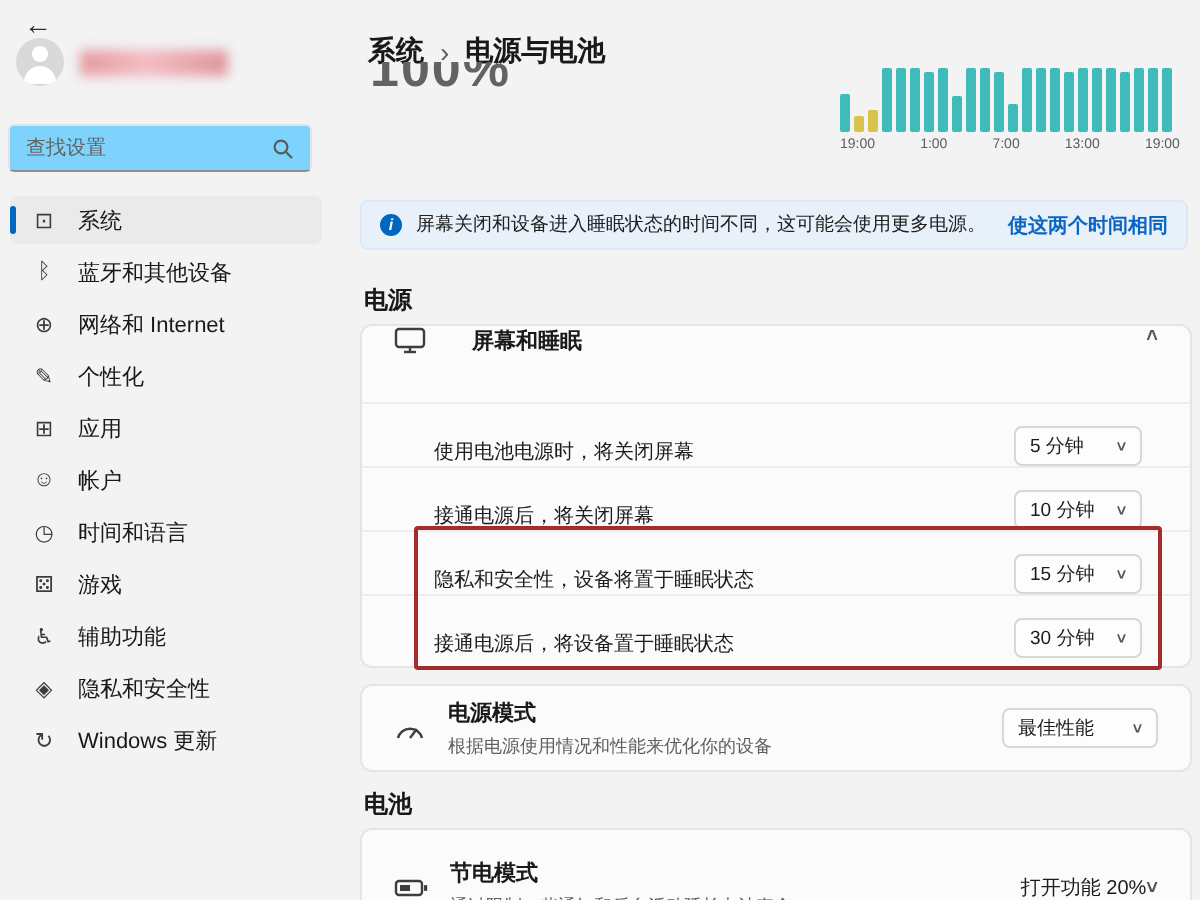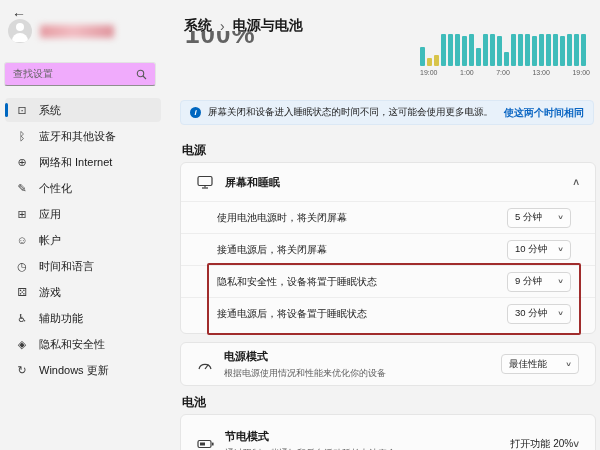--- a/index.html
+++ b/index.html
@@ -7,21 +7,21 @@
        font-family:"Liberation Sans","DejaVu Sans",sans-serif;color:#1a1a1a;}
 
   
   .sidebar{position:absolute;left:0;top:0;width:166px;height:100%;}
   .back-btn{position:absolute;left:12px;top:4px;font-size:14px;color:#2f2f2f;cursor:pointer;}
   .account{position:absolute;left:8px;top:19px;display:flex;align-items:center;gap:8px;cursor:pointer;}
   .avatar{position:relative;width:24px;height:24px;border-radius:50%;background:#d9d9d9;overflow:hidden;flex:none;}
   .avatar::before{content:"";position:absolute;top:4px;left:8px;width:8px;height:8px;background:#fff;border-radius:50%;}
   .avatar::after{content:"";position:absolute;bottom:1px;left:4px;width:16px;height:9px;background:#fff;border-radius:8px 8px 0 0;}
   .name-blur{width:74px;height:13px;border-radius:2px;background:linear-gradient(90deg,#e59aa1,#f2bcc2 45%,#df949c);filter:blur(3px);}
-  .search{position:absolute;left:4px;top:62px;width:152px;height:24px;box-sizing:border-box;background:#f0abfc;
+  .search{position:absolute;left:4px;top:62px;width:152px;height:24px;box-sizing:border-box;background:#7dd3fc;
           border:1px solid #e3e3e3;border-bottom:1px solid #8f8f8f;border-radius:3px;
           display:flex;align-items:center;justify-content:space-between;padding:0 8px;cursor:text;}
   .search .ph{font-size:10px;color:#636363;}
   .nav{position:absolute;left:0;right:0;top:96px;}
   .nav-item{position:relative;height:24px;margin:2px 5px;padding-left:10px;border-radius:4px;
             display:flex;align-items:center;gap:10px;font-size:11px;color:#191919;cursor:pointer;}
   .nav-item.sel{background:#eaeaea;}
   .nav-item.sel::before{content:"";position:absolute;left:0;top:5px;bottom:5px;width:3px;border-radius:2px;background:#0067c0;}
   .nav-ic{width:14px;text-align:center;font-size:11px;color:#3d3d3d;flex:none;}
   .nav-lb{white-space:nowrap;}
@@ -47,25 +47,25 @@
   .banner-text{font-size:9.5px;color:#202020;white-space:nowrap;}
   .banner-link{margin-left:auto;font-size:10px;font-weight:700;color:#0b66c3;white-space:nowrap;cursor:pointer;}
 
   .sec-label{position:absolute;left:16px;font-size:12px;font-weight:700;color:#191919;}
   .sec-power{top:142px;}
   .sec-batt{top:394px;}
 
   .card{position:absolute;left:14px;width:416px;box-sizing:border-box;background:#fbfbfb;
         border:1px solid #e5e5e5;border-radius:6px;}
   .card-group{top:162px;height:172px;}
-  .card-head{height:38px;display:flex;align-items:center;gap:12px;padding:0 16px;cursor:pointer;}
+  .card-head{height:38px;display:flex;gap:23px;padding:0 16px;cursor:pointer;}
   .card-title{font-size:11px;font-weight:600;}
   .chev{color:#555;font-size:10px;font-weight:700;}
   .head-chev{margin-left:auto;}
-  .srow{height:32px;display:flex;align-items:center;box-sizing:border-box;
+  .srow{height:32px;display:flex;align-items:flex-end;box-sizing:border-box;
         padding:0 24px 0 36px;border-top:1px solid #ededed;}
   .row-label{font-size:10px;color:#1b1b1b;white-space:nowrap;}
   .dropdown{margin-left:auto;width:64px;height:20px;box-sizing:border-box;background:#fdfdfd;
             border:1px solid #d7d7d7;border-radius:4px;display:flex;align-items:center;
             justify-content:space-between;padding:0 7px;font-size:9.5px;color:#1b1b1b;cursor:pointer;}
   .dropdown .chev{font-size:8px;}
   .red-box{position:absolute;left:26px;right:14px;top:100px;height:68px;
            border:2px solid #a02c2c;border-radius:2px;pointer-events:none;}
 
   .card-flex{display:flex;align-items:center;gap:11px;padding:0 16px;}
@@ -226,21 +226,21 @@
         <span class="row-label">接通电源后，将关闭屏幕</span>
         <div class="dropdown">
           <span>10 分钟</span>
           <span class="chev">˅</span>
         </div>
       </div>
 
       <div class="srow">
         <span class="row-label">隐私和安全性，设备将置于睡眠状态</span>
         <div class="dropdown">
-          <span>9 分钟</span>
+          <span>15 分钟</span>
           <span class="chev">˅</span>
         </div>
       </div>
 
       <div class="srow">
         <span class="row-label">接通电源后，将设备置于睡眠状态</span>
         <div class="dropdown">
           <span>30 分钟</span>
           <span class="chev">˅</span>
         </div>

